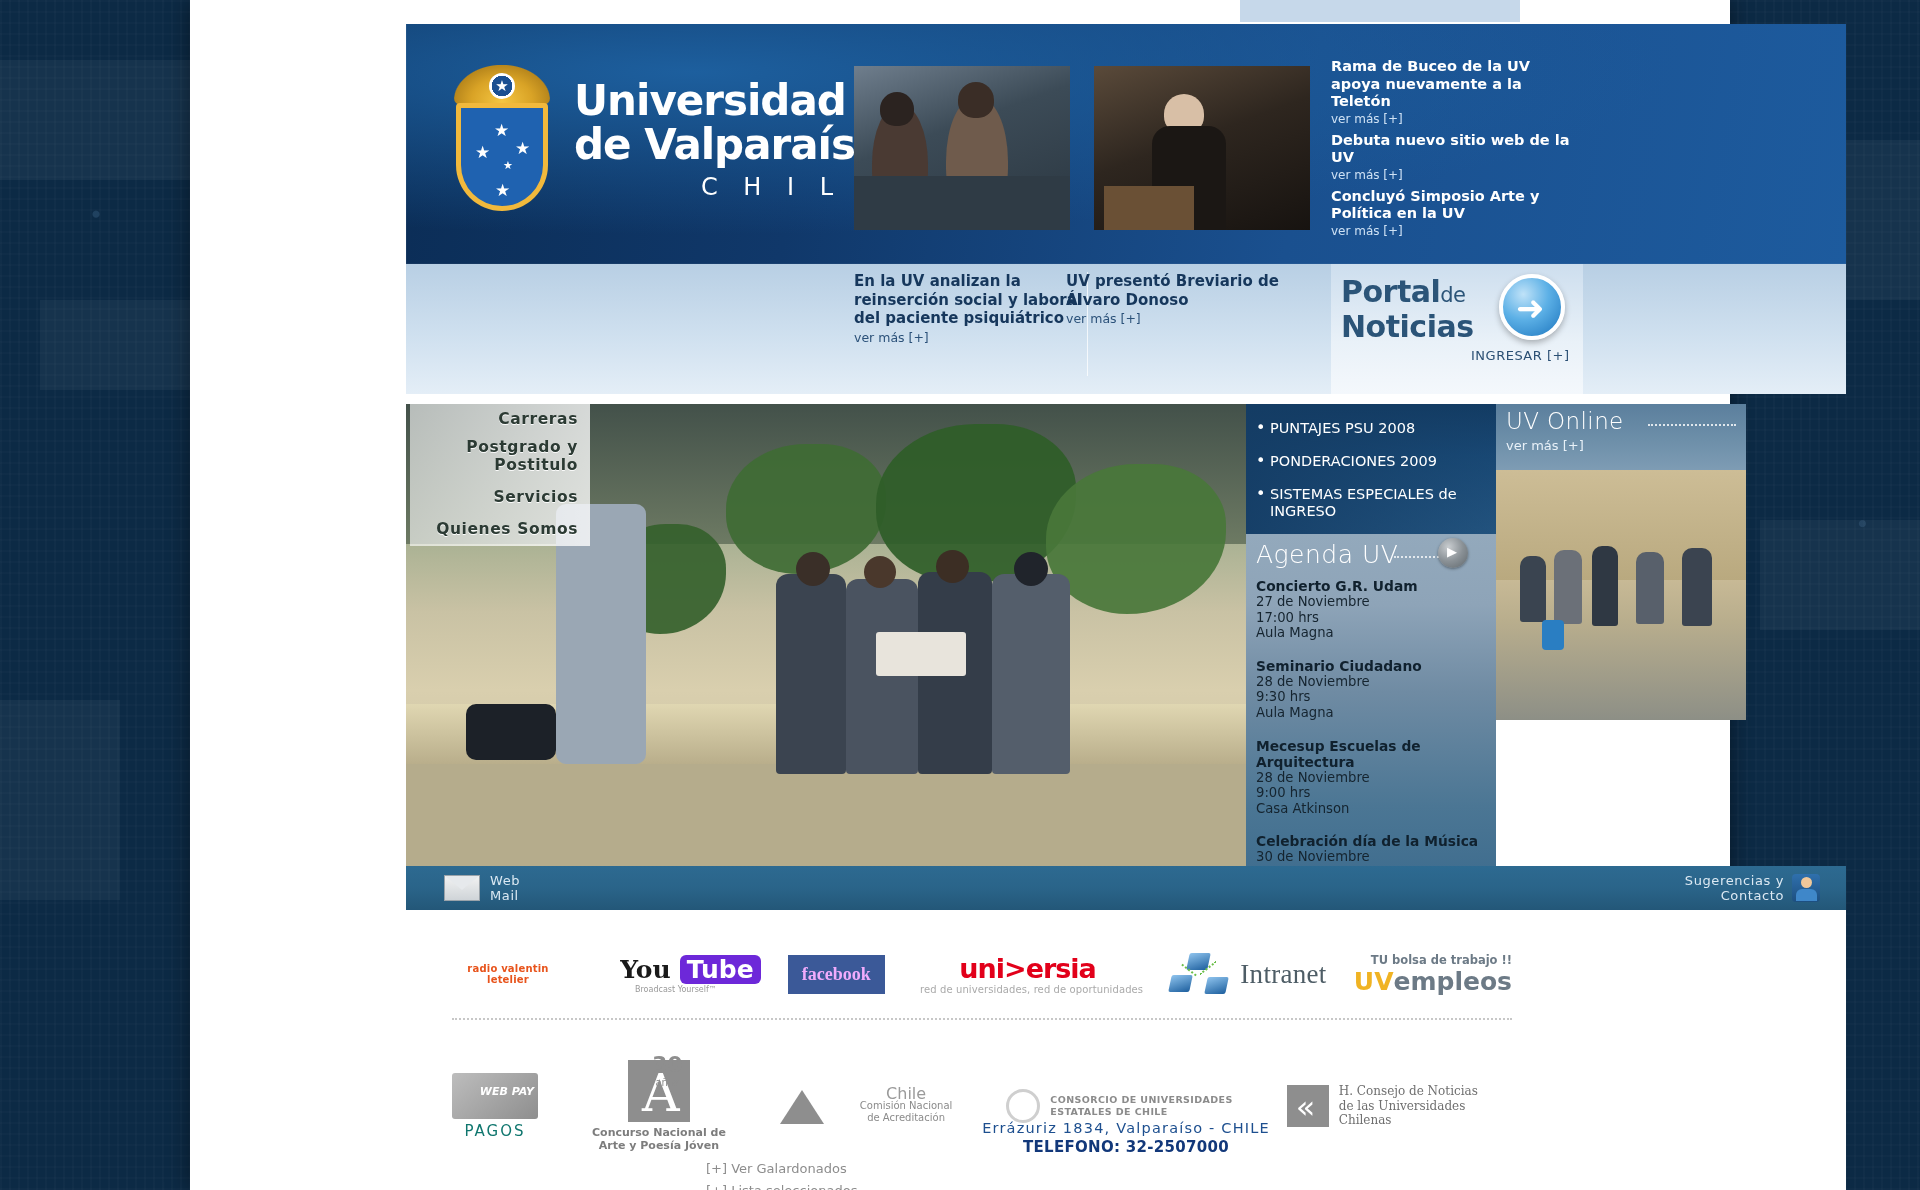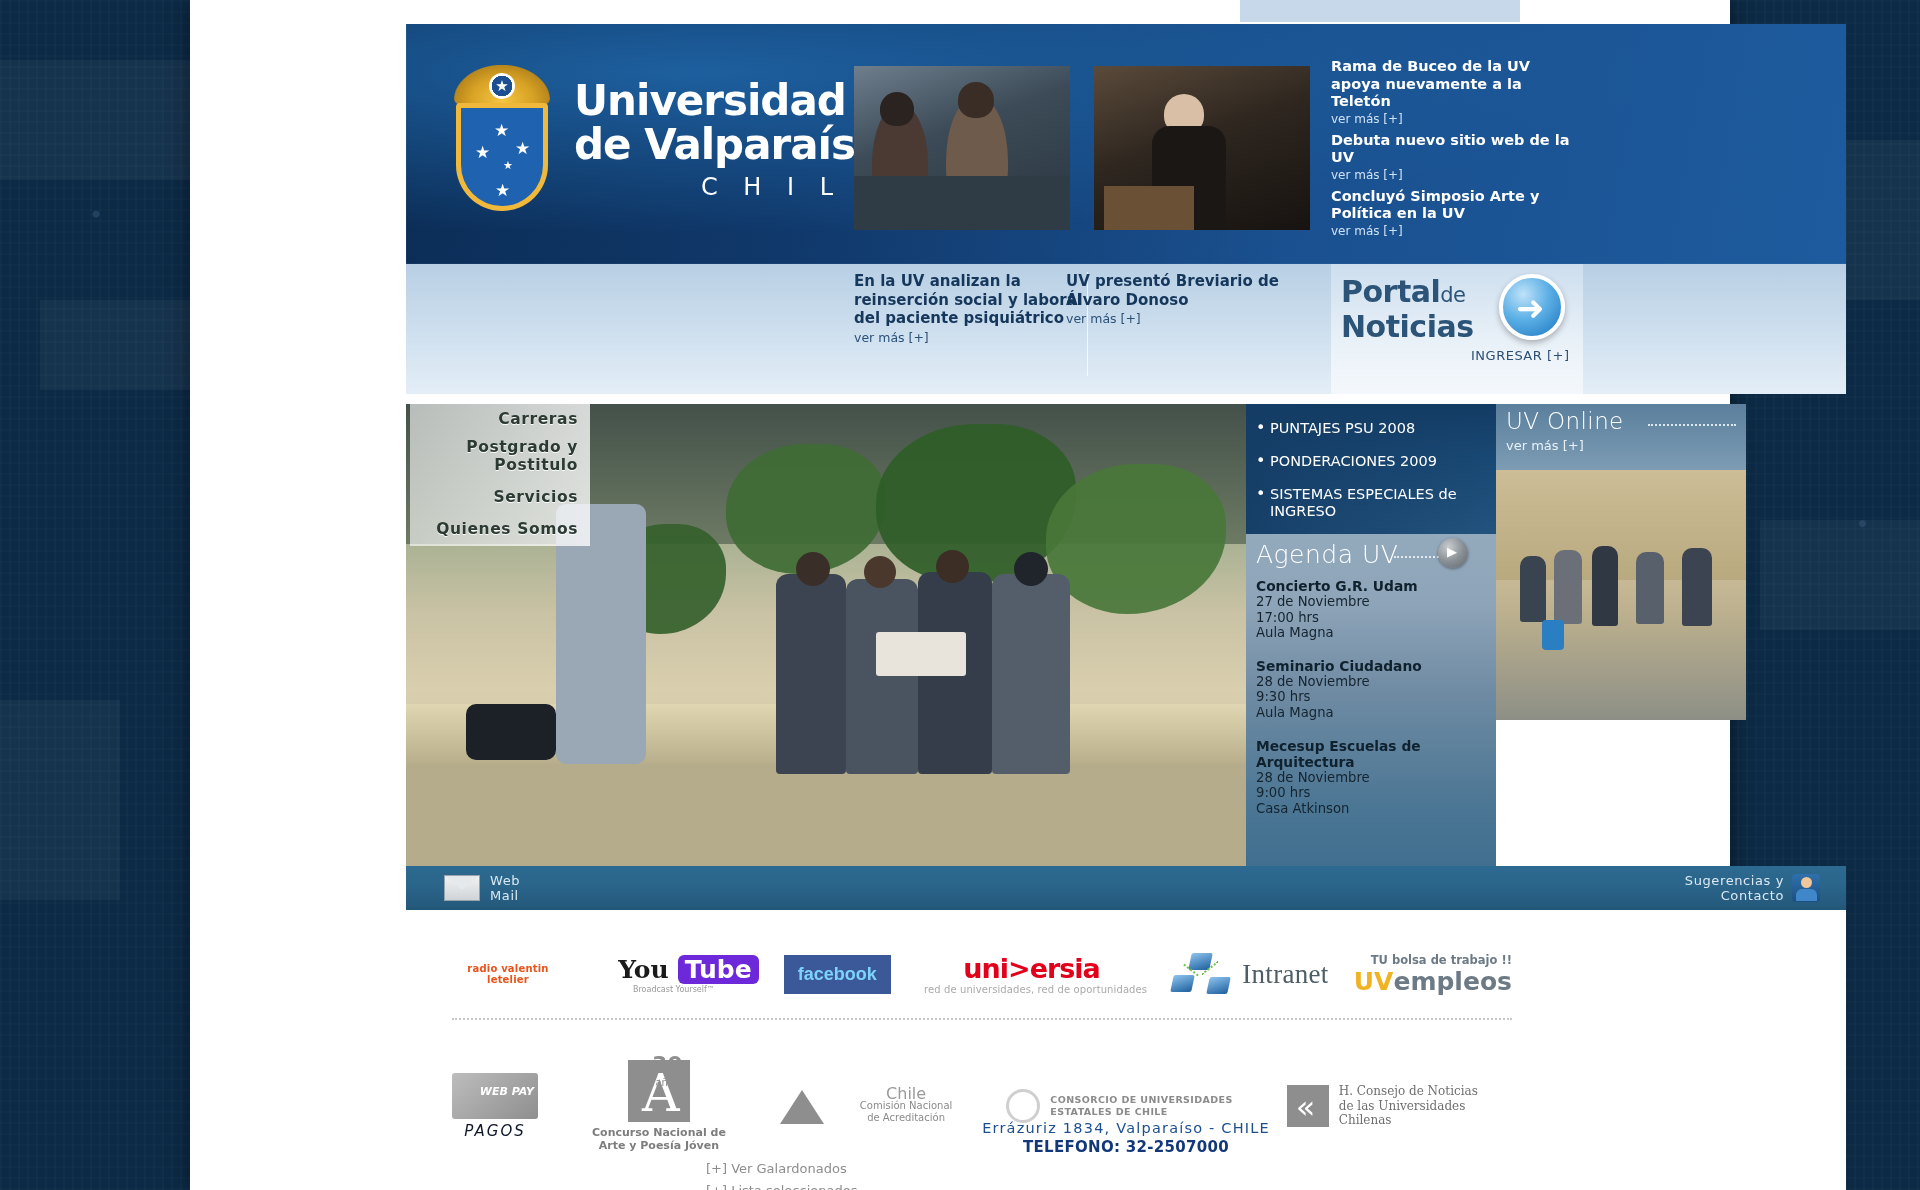--- a/index.html
+++ b/index.html
@@ -175,41 +175,41 @@
   #footer{ position:absolute; left:216px; top:910px; width:1440px; height:328px; background:#ffffff; }
   .frow{ position:absolute; left:46px; width:1060px; display:flex; align-items:center; }
   #frow1{ top:42px; justify-content:space-between; }
   .dotline{ position:absolute; left:46px; width:1060px; border-bottom:2px dotted #c7c7c7; }
   .logo-radio{ width:112px; height:44px; display:flex; align-items:center; justify-content:center; color:#e8541c; font-weight:bold; font-size:10px; text-align:center; line-height:11px; letter-spacing:.2px;}
   .logo-yt{ display:flex; flex-direction:column; align-items:center; }
   .yt-main{display:flex;align-items:center;gap:9px;margin-left:29px;}
   .yt-you{ color:#1a1a1a; font-weight:bold; font-size:25px; font-family:"DejaVu Serif","Liberation Serif",serif;}
   .yt-tube{ background:#6d28d9; color:#fff; font-weight:bold; font-size:25px; padding:0 7px; border-radius:6px;}
   .yt-sub{ color:#999; font-size:8px; margin-top:1px;}
-  .logo-fb{ background:#3b5998; color:#7dd3fc; font-weight:bold; font-size:18px; padding:9px 14px; font-family:Liberation Sans, sans-serif;}
+  .logo-fb{ background:#3b5998; color:#f0abfc; font-weight:bold; font-size:18px; padding:9px 14px; font-family:Liberation Serif, serif;}
   .logo-uni{ text-align:center;}
   .uni-main{ color:#e2001a; font-weight:bold; font-size:27px; letter-spacing:-1px;}
   .uni-sub{ color:#aaa; font-size:10px; letter-spacing:.1px;padding-left:8px;}
   .logo-intranet{ display:flex; align-items:center; gap:12px;font-family:Liberation Serif, serif;}
   .net-ico{ position:relative; width:58px; height:42px;}
   .net-n{ position:absolute; width:21px; height:17px; background:linear-gradient(160deg,#8fc4ee,#1d5f9e); border-radius:2px; transform:skewX(-12deg);}
   .net-line{position:absolute;border-top:2px dotted #6cbf4a;}
   .intranet-t{ color:#4e5d66; font-size:27px; letter-spacing:.3px;}
   .logo-uvemp{ text-align:right;}
   .uvemp-top{ color:#6c7a86; font-size:11.5px; font-weight:bold;}
   .uvemp-main{ font-size:25px; font-weight:bold; color:#6c7a86;}
   .uvemp-main b{ color:#f0b323;}
   
   #frow2{ top:150px; }
   .inst{ display:flex; align-items:center; gap:10px; }
   .inst .cap{ color:#8b8b8b; font-size:10.5px; line-height:12.5px;}
   .pagos{ text-align:center;}
   .pagos .img{ width:86px; height:46px; background:linear-gradient(140deg,#bdbdbd,#8e8e8e); border-radius:3px; position:relative; overflow:hidden;}
   .pagos .img:after{content:"WEB PAY";position:absolute;right:4px;top:12px;color:#fff;font-size:11px;font-weight:bold;font-style:italic;}
-  .pagos .cap{ color:#0f172a; font-size:15px; letter-spacing:2px; margin-top:3px;font-style:italic;}
+  .pagos .cap{ color:#0f766e; font-size:15px; letter-spacing:2px; margin-top:3px;}
   .concurso{ text-align:center;}
   .concurso .sq{ width:62px; height:62px; background:#8e8e8e; color:#fff; margin:0 auto; position:relative; }
   .concurso .sq:after{content:"A";position:absolute;left:14px;top:4px;font-size:52px;font-family:"DejaVu Serif","Liberation Serif",serif;line-height:58px;color:#fff;}
   .concurso .thirty{ position:absolute; left:60px; top:-4px; color:#8e8e8e; font-size:22px; font-weight:bold; line-height:18px;}
   .concurso .cap{ color:#7d7d7d; font-size:11px; font-weight:bold; line-height:13px; margin-top:4px;}
   .cna .m{ width:70px; height:44px; position:relative;}
   .cna .m:after{content:"";position:absolute;left:0;top:6px;width:0;height:0;border-left:22px solid transparent;border-right:22px solid transparent;border-bottom:34px solid #8e8e8e;}
   .cna .cap{ color:#8b8b8b; font-size:10px; line-height:12px; text-align:center;}
   .consorcio .ring{ width:34px;height:34px;border:3px solid #cfcfcf;border-radius:50%;}
   .consorcio .cap{ color:#8b8b8b; font-size:9.5px; font-weight:bold; letter-spacing:.4px; line-height:12px;}
@@ -363,20 +363,25 @@
         <div class="ed">28 de Noviembre</div>
         <div class="et">9:30 hrs</div>
         <div class="el">Aula Magna</div>
       </div>
       <div class="ev">
         <div class="en">Mecesup Escuelas de Arquitectura</div>
         <div class="ed">28 de Noviembre</div>
         <div class="et">9:00 hrs</div>
         <div class="el">Casa Atkinson</div>
       </div>
+      <div class="ev">
+        <div class="en">Celebración día de la Música</div>
+        <div class="ed">30 de Noviembre</div>
+        <div class="el">UTFSM</div>
+      </div>
     </div>
 
     <div id="uvonline">
       <div class="ut">UV Online</div>
       <div class="udots"></div>
       <div class="um">ver más [+]</div>
     </div>
     <div id="uvphoto">
       <div class="uvp-wall"></div>
       <div class="uvp-fig" style="left:24px;top:86px;width:26px;height:66px;"></div>

